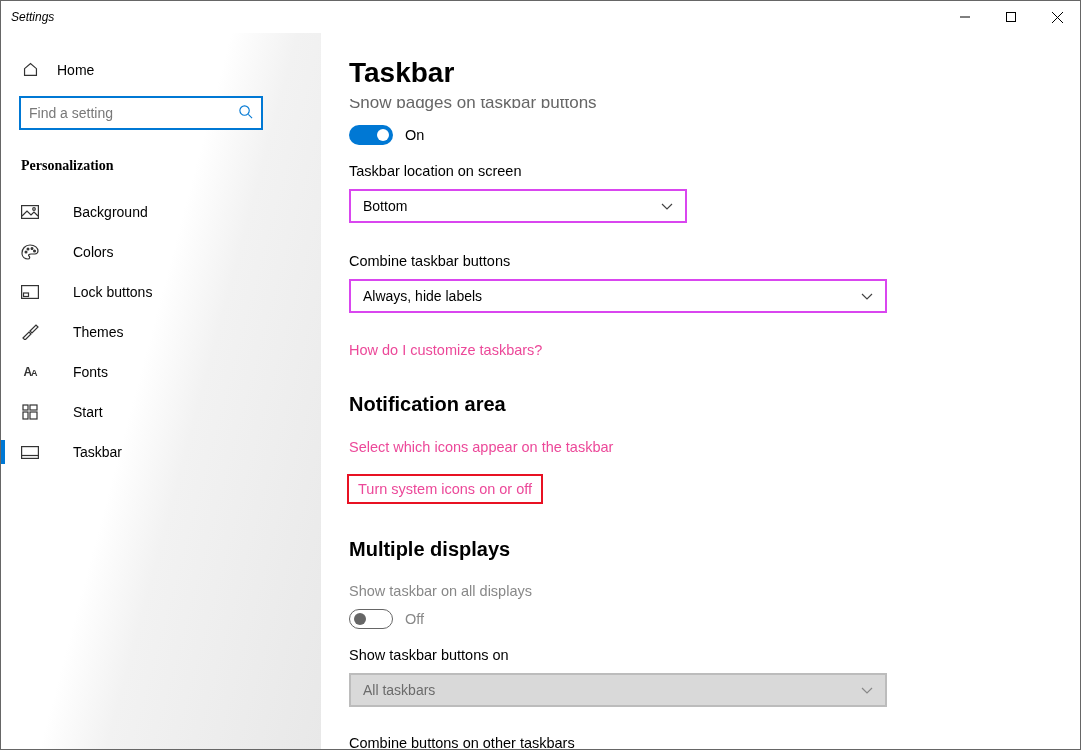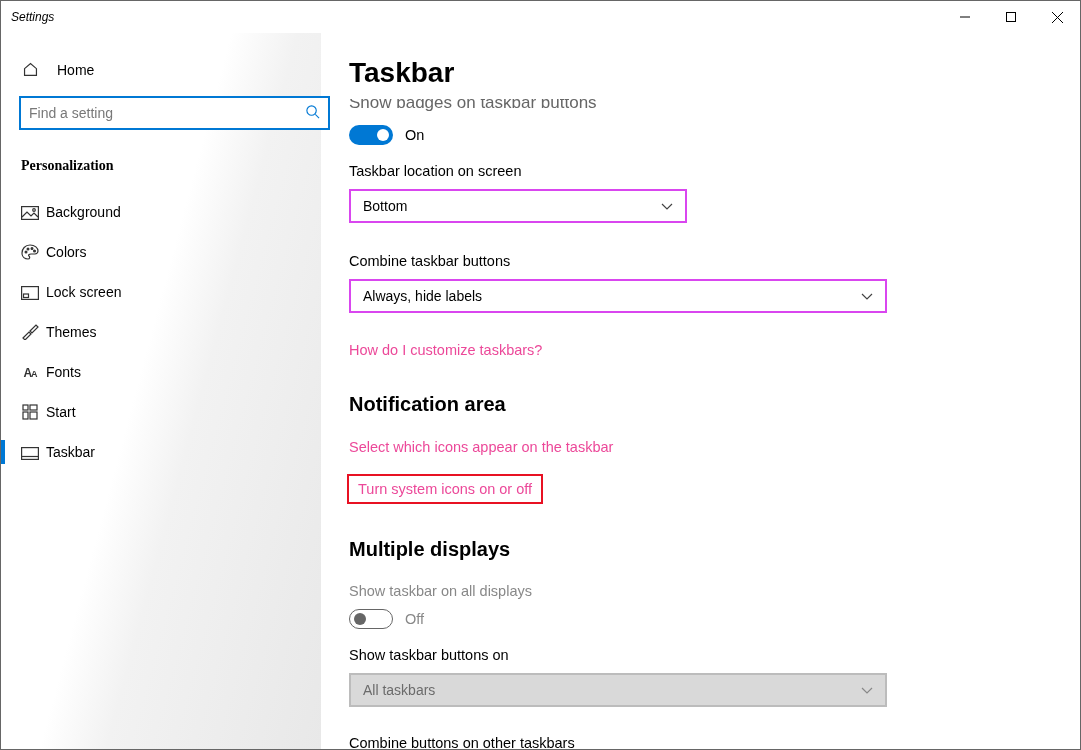--- a/index.html
+++ b/index.html
@@ -23,33 +23,33 @@
     width: 320px; background: linear-gradient(105deg, #fff 45%, #f2f2f2 58%, #e8e8e8 100%);
     padding-top: 20px; position: relative;
   }
   .home-row {
     display: flex; align-items: center; gap: 18px; padding: 8px 20px; cursor: pointer;
     font-size: 14px;
   }
   .home-row .icon { width: 18px; display:flex; align-items:center; justify-content:center; }
   .search-wrap { padding: 10px 18px; }
   .search {
-    width: 311px; height: 34px; border: 2px solid #0078d4; background: #fff;
+    width: 244px; height: 34px; border: 2px solid #0078d4; background: #fff;
     display: flex; align-items: center; padding: 0 8px;
   }
   .search input {
     flex: 1; border: none; outline: none; font-size: 14px; color: #666;
   }
   .search input::placeholder { color: #787878; }
   .search .sicon { color: #0078d4; }
   .section-label {
     font-size: 14px; font-weight: 600; padding: 18px 20px 18px 20px; font-family: Liberation Serif, serif;
   }
   .nav-item {
-    display: flex; align-items: flex-end; gap: 7px; padding: 12px 20px; cursor: pointer;
+    display: flex; align-items: center; gap: 34px; padding: 12px 20px; cursor: pointer;
     font-size: 14px; position: relative;
   }
   .nav-item .icon { width: 18px; display:flex; align-items:center; justify-content:center; color:#333; }
   .nav-item.active::before {
     content: ""; position: absolute; left: 0; top: 8px; bottom: 8px; width: 4px; background: #0078d4;
   }
 
   .content {
     flex: 1; overflow: hidden; padding: 24px 48px 0 28px; position: relative;
   }
@@ -170,21 +170,21 @@
           </span>
         <span>Colors</span>
       </div>
       <div class="nav-item">
         <span class="icon">
             <svg width="18" height="14" viewBox="0 0 18 14" fill="none" stroke="#333" stroke-width="1.2">
               <rect x="0.6" y="0.6" width="16.8" height="12.8"></rect>
               <rect x="2.5" y="8" width="5" height="3.5"></rect>
             </svg>
           </span>
-        <span>Lock screen</span>
+        <span>Lock buttons</span>
       </div>
       <div class="nav-item">
         <span class="icon">
             <svg width="18" height="16" viewBox="0 0 18 16" fill="none" stroke="#333" stroke-width="1.2">
               <path d="M2 14 L8 8 L10 10 L4 16 Z"></path>
               <path d="M9 7 L15 1 L17 3 L11 9 Z"></path>
             </svg>
           </span>
         <span>Themes</span>
       </div>

